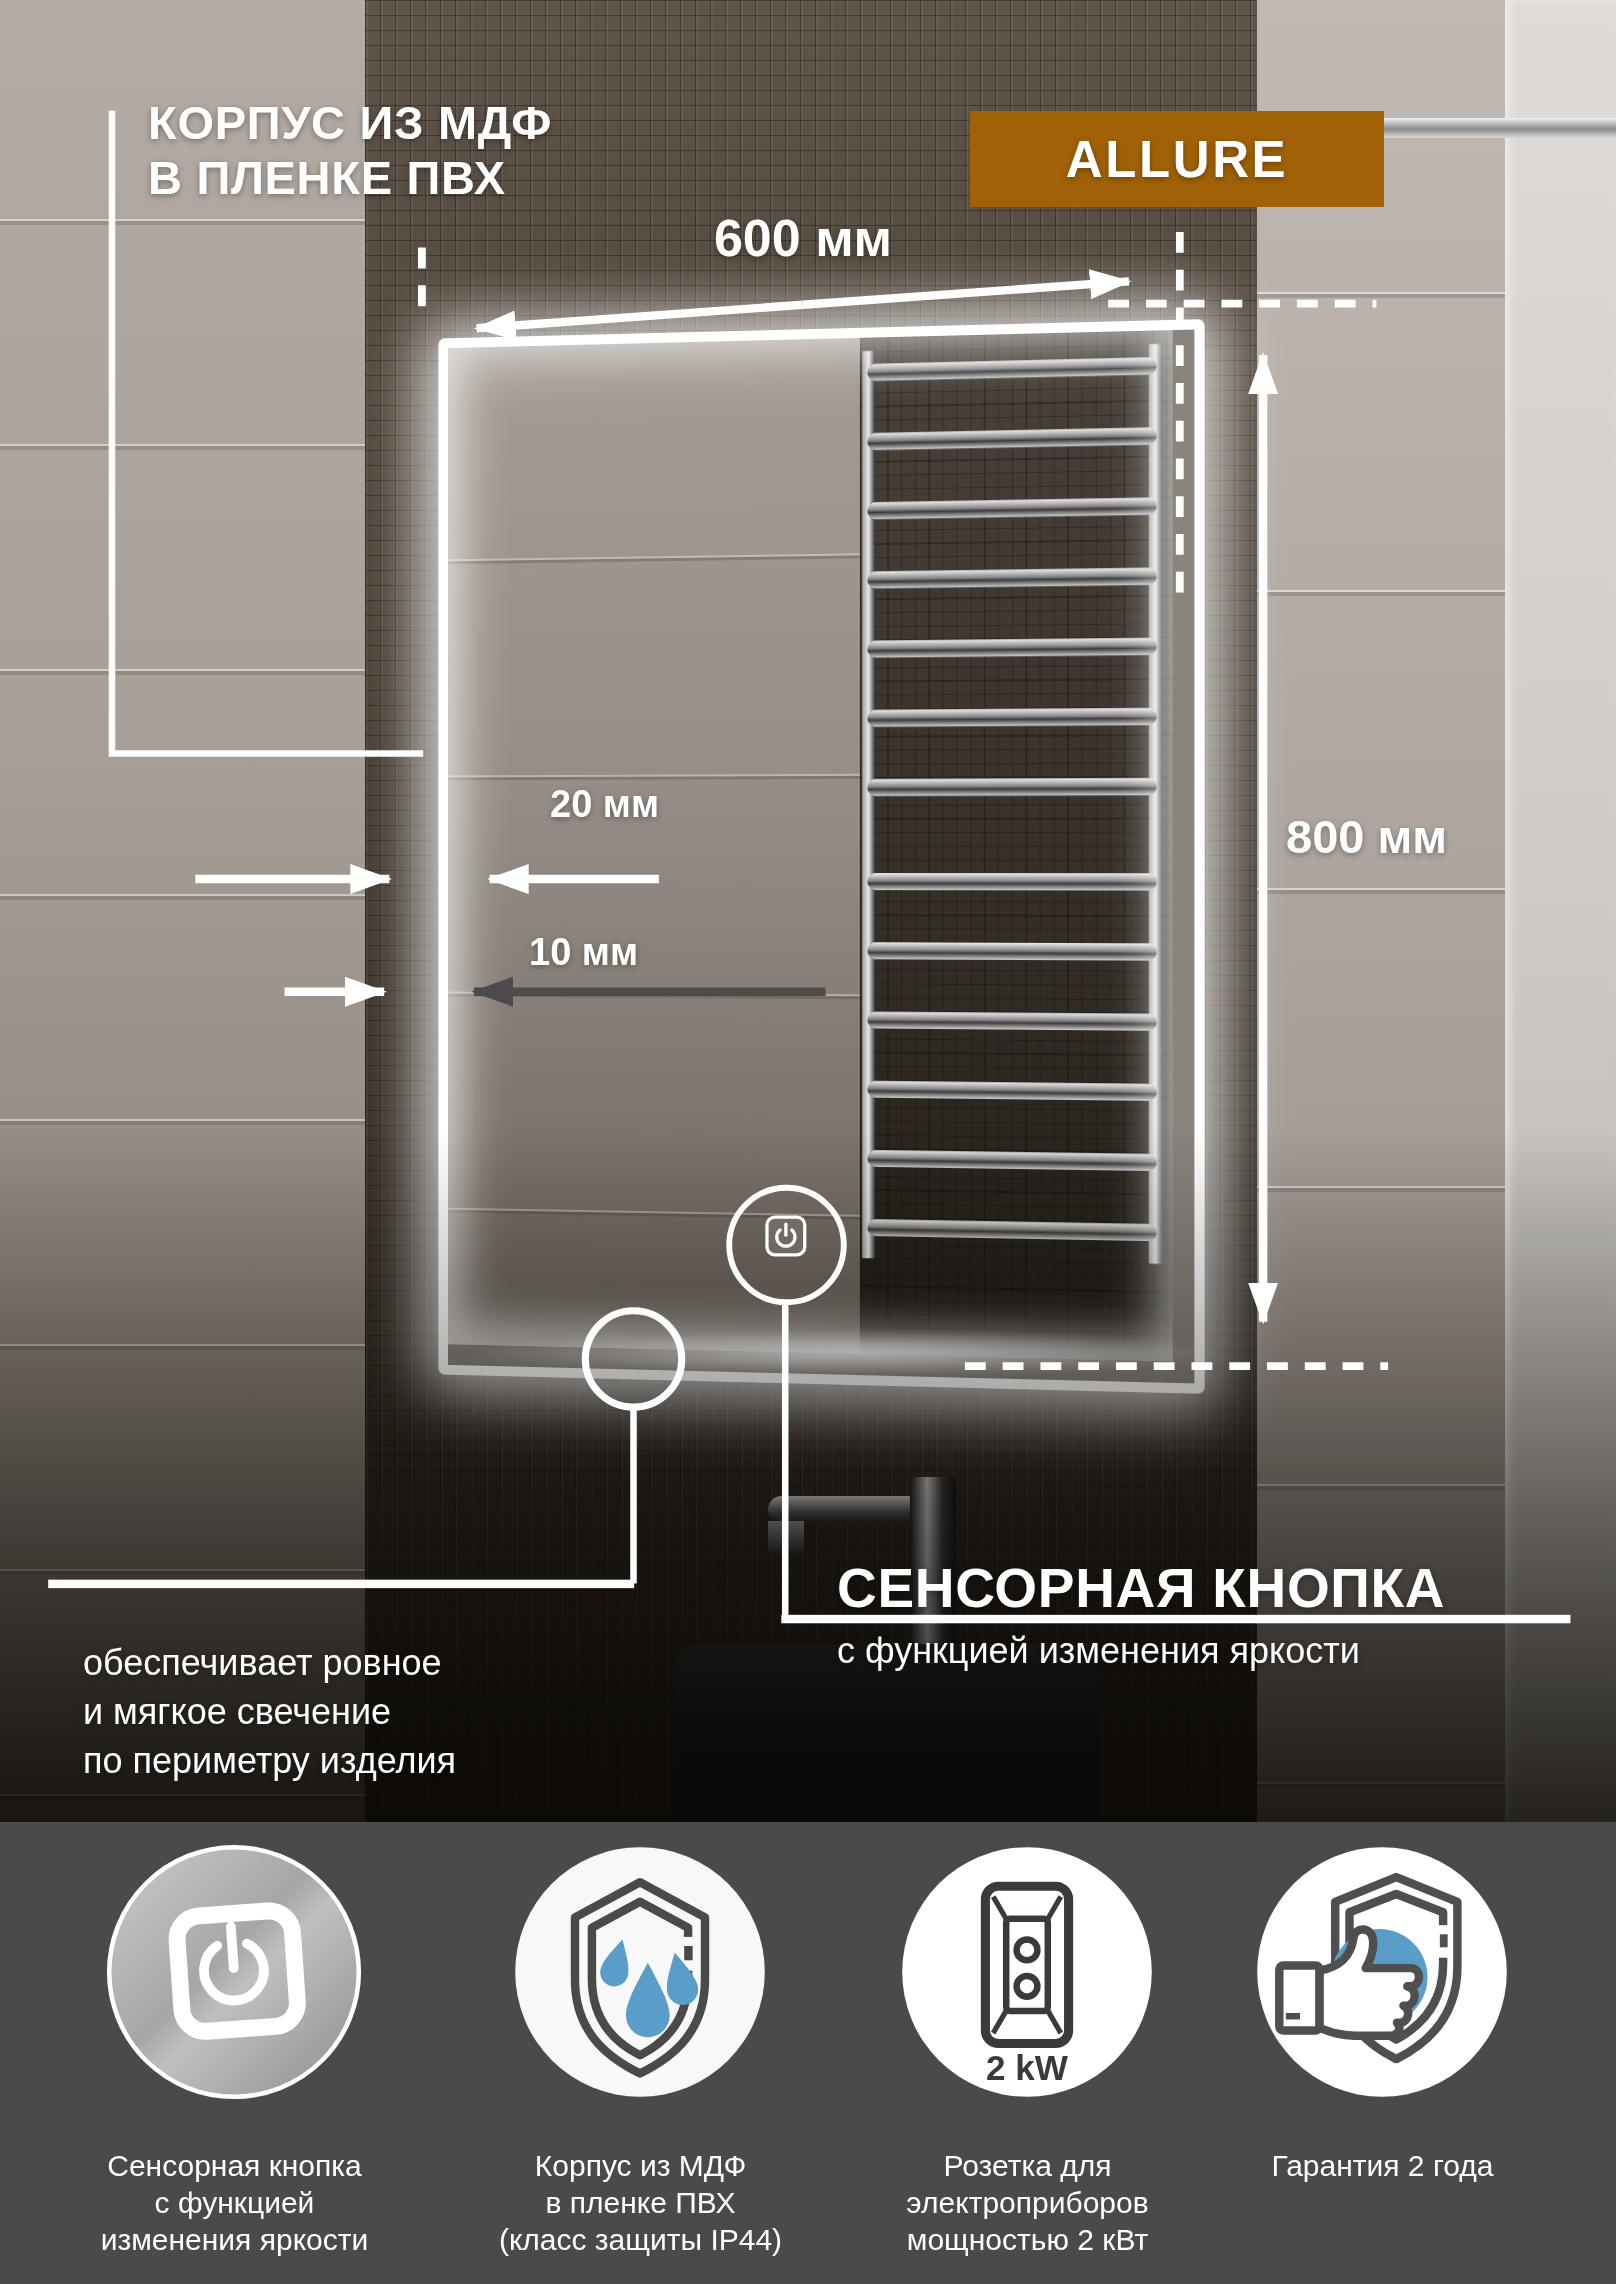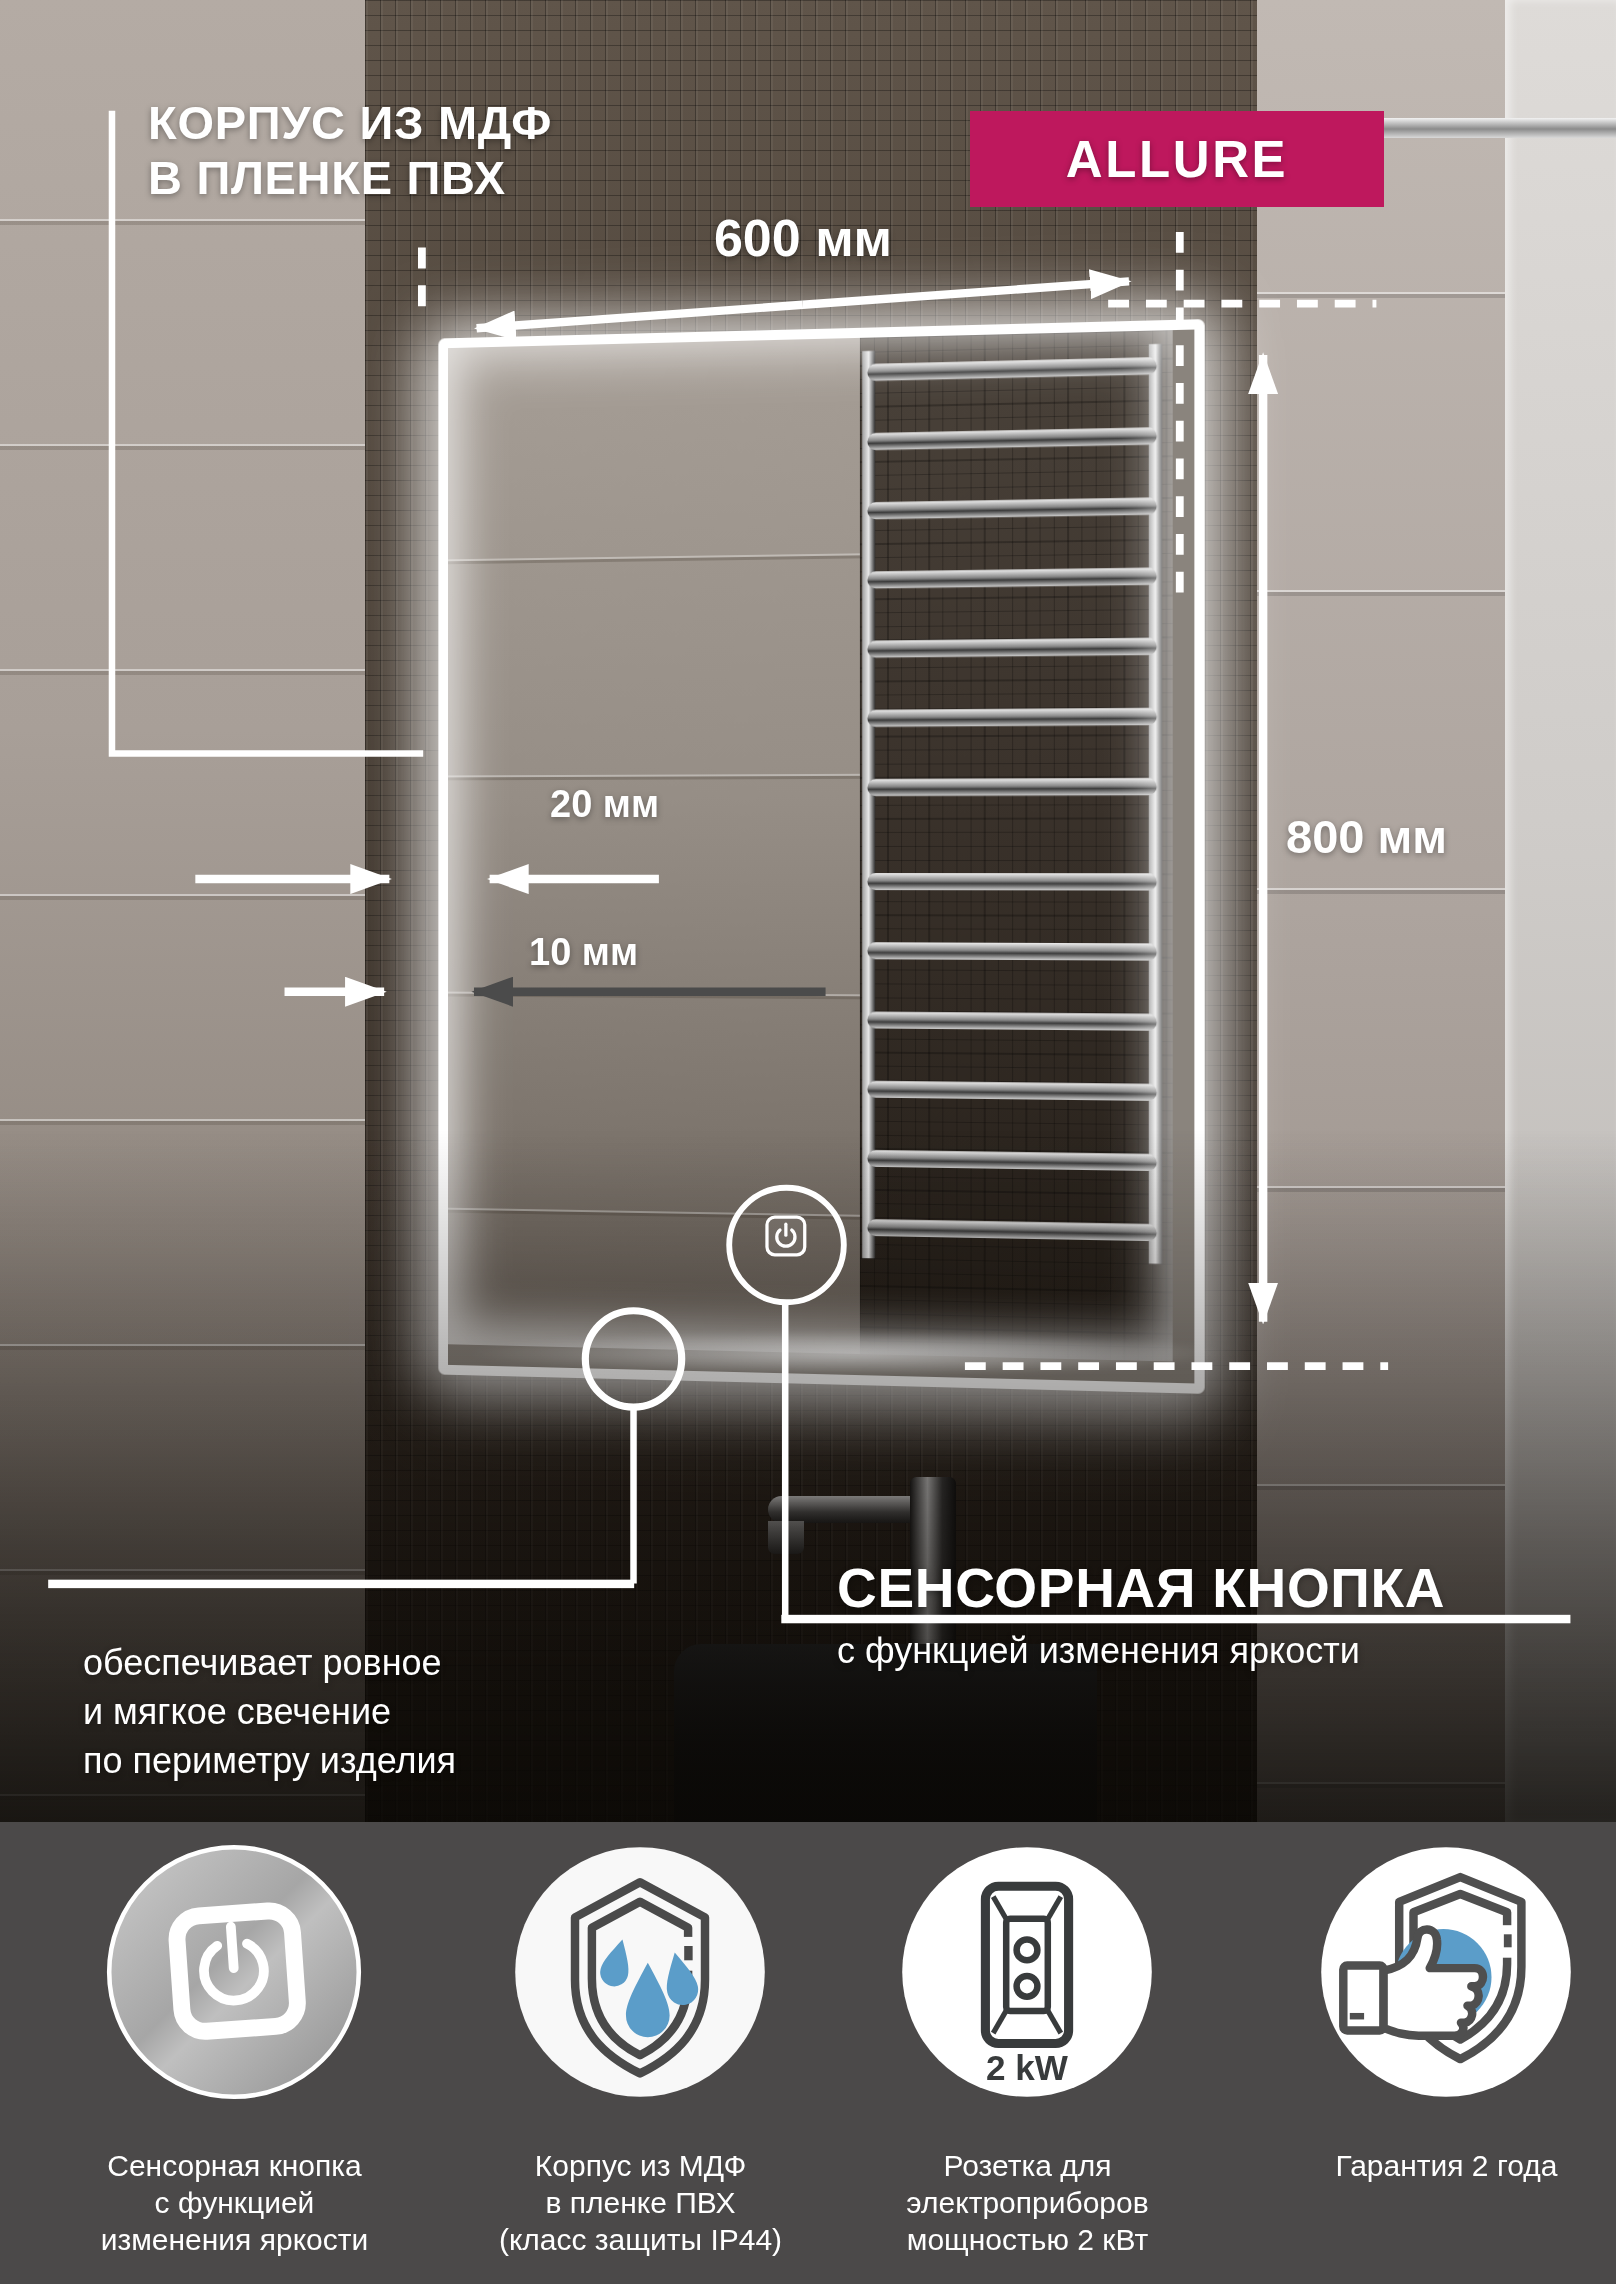--- a/index.html
+++ b/index.html
@@ -54,35 +54,35 @@
     background:linear-gradient(180deg,#e3e3e3,#555 60%,#222);}
   .faucet-tip{left:768px;top:1521px;width:36px;height:33px;border-radius:0 0 6.5px 6.5px;
     background:linear-gradient(180deg,#9a9a9a,#2c2c2c);}
   .sink{left:674px;top:1644px;width:423px;height:178px;border-radius:27px 27px 0 0;
     background:linear-gradient(180deg,#2a2c2e 0%,#131416 55%,#0a0b0c 100%);}
   .vignette{left:0;top:0;width:1616px;height:1822px;
     background:linear-gradient(180deg, rgba(0,0,0,0) 62%, rgba(12,9,6,.55) 85%, rgba(10,8,5,.85) 100%);}
   
   .label{position:absolute;color:#fff;text-shadow:0 2px 6.5px rgba(0,0,0,.35);}
   .h-top{left:148px;top:95px;font-size:47px;font-weight:bold;line-height:55px;letter-spacing:0.7px;}
-  .badge{left:970px;top:111px;width:414px;height:96px;background:#be185d;
+  .badge{left:970px;top:111px;width:414px;height:96px;background:#a16207;
     display:flex;align-items:center;justify-content:center;
     font-size:51px;font-weight:bold;letter-spacing:2.6px;}
   .dim-600{left:673px;top:208px;width:260px;text-align:center;font-size:52px;font-weight:bold;}
   .dim-800{left:1286px;top:809px;font-size:47px;font-weight:bold;}
   .dim-20{left:550px;top:783px;font-size:38px;font-weight:bold;}
   .dim-10{left:529px;top:931px;font-size:38px;font-weight:bold;}
   .led-title{left:61px;top:1514px;font-size:57px;font-weight:bold;letter-spacing:0.7px;}
   .led-desc{left:83px;top:1596px;font-size:36px;font-weight:300;line-height:49px;margin-top:42px;}
   .touch-title{left:837px;top:1556px;font-size:55px;font-weight:bold;letter-spacing:0.7px;}
   .touch-sub{left:837px;top:1630px;font-size:36px;font-weight:300;}
   
   .footer{position:absolute;left:0;top:1822px;width:1616px;height:462px;background:#4b4949;}
   .feature{position:absolute;top:19.5px;width:260px;height:417px;}
-  .f1{left:104px;} .f2{left:510px;} .f3{left:897px;} .f4{left:1316px;}
+  .f1{left:104px;} .f2{left:510px;} .f3{left:897px;} .f4{left:1252px;}
   .cap{position:absolute;top:305px;left:-52px;width:365px;text-align:center;
     font-size:30px;font-weight:300;line-height:37px;color:#fff;}
   svg{display:block;}
 </style>
 </head>
 <body>
 
 <div class="page">
 
   <div class="photo">

